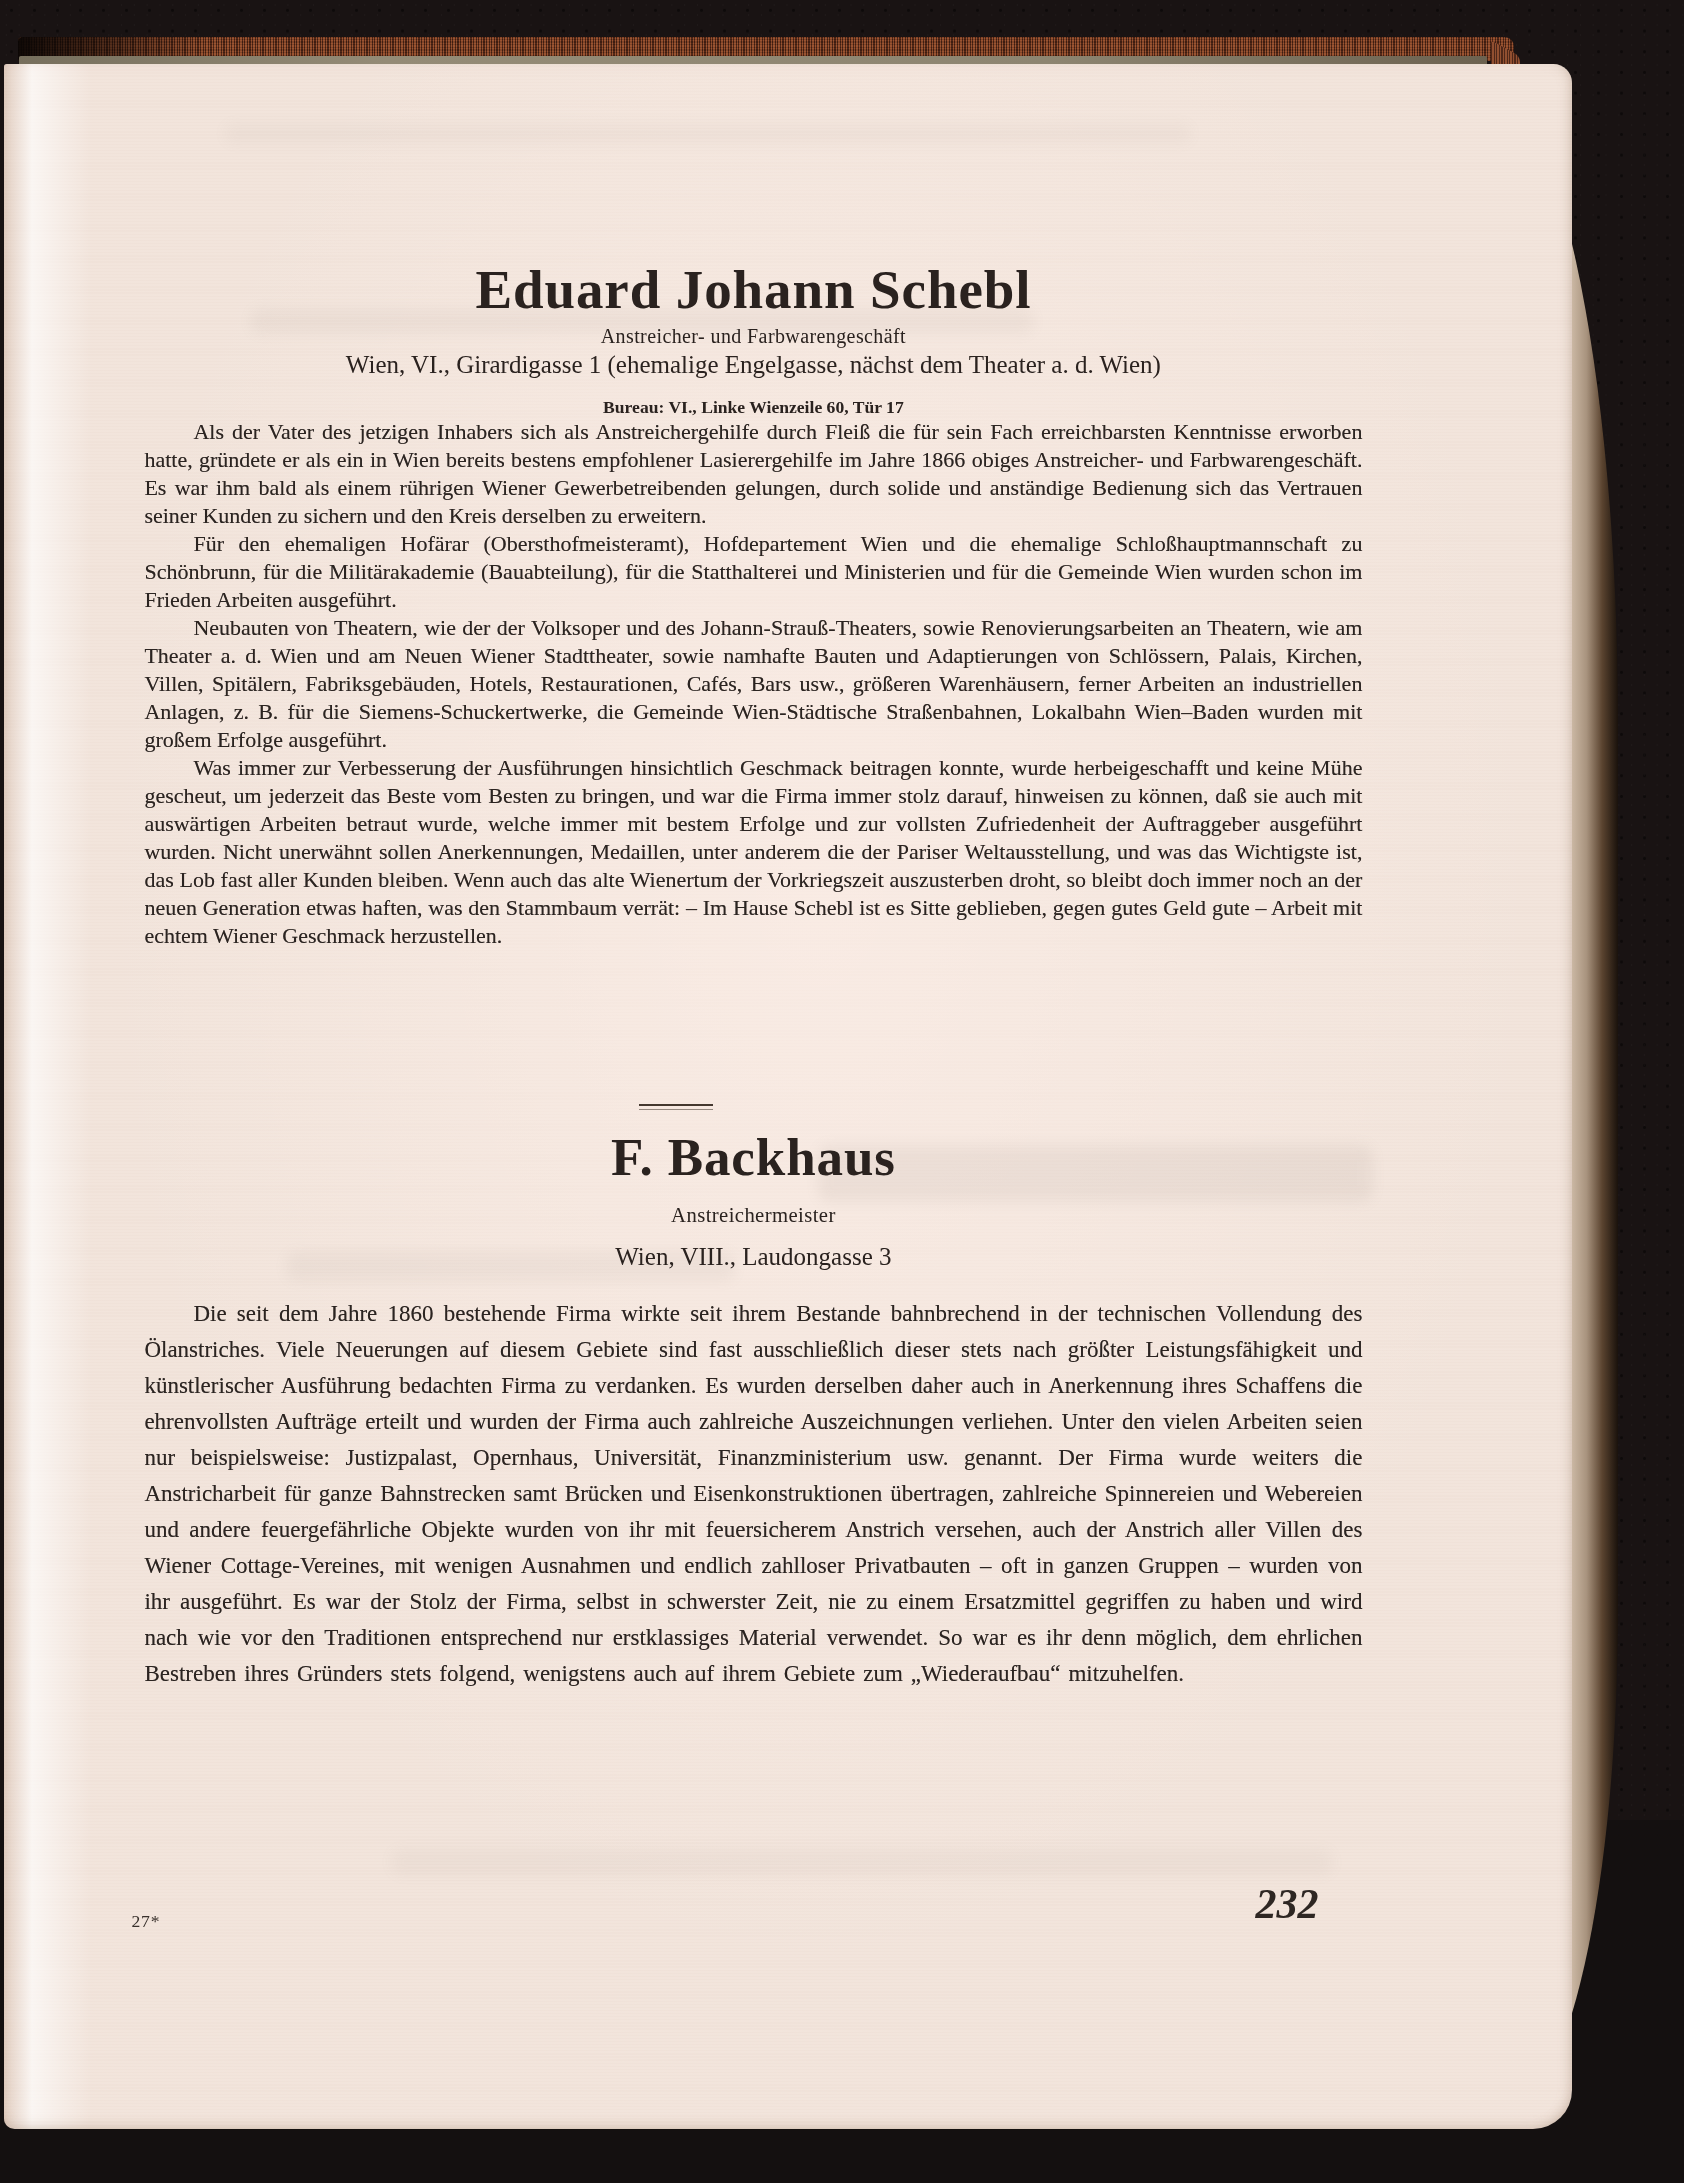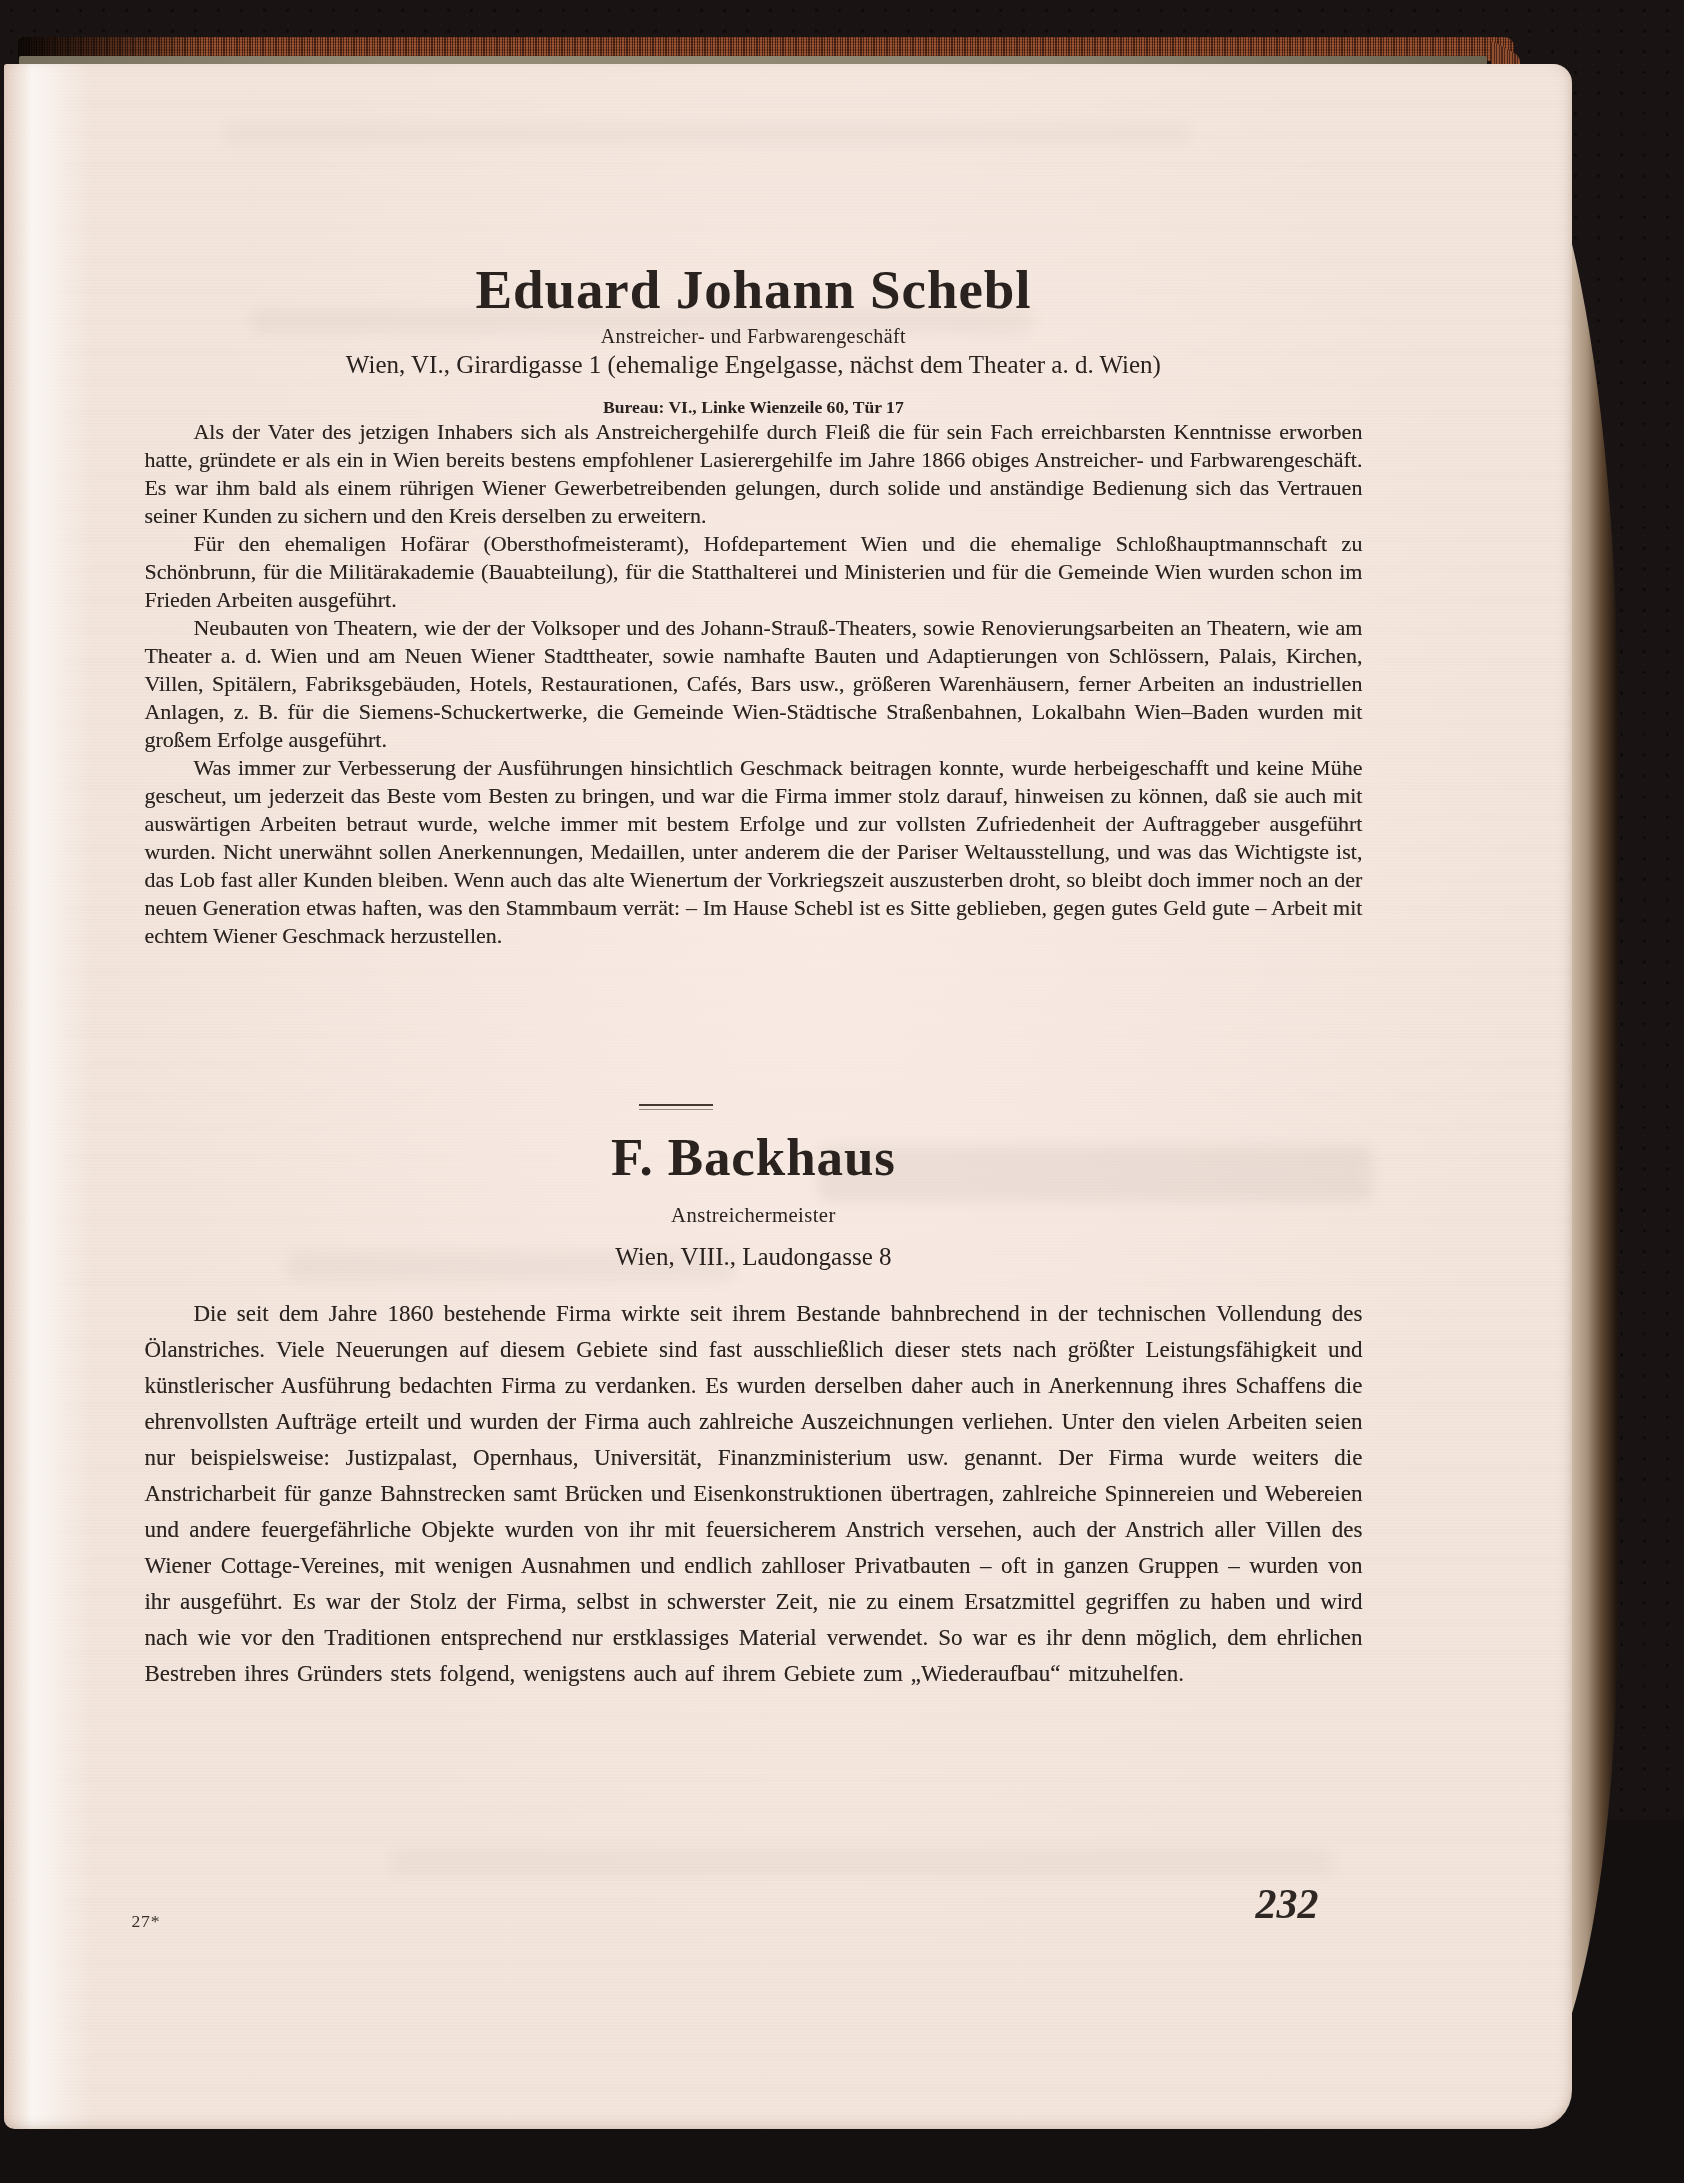--- a/index.html
+++ b/index.html
@@ -165,21 +165,21 @@
       <p>Neubauten von Theatern, wie der der Volksoper und des Johann-Strauß-Theaters, sowie Renovierungsarbeiten an Theatern, wie am Theater a. d. Wien und am Neuen Wiener Stadttheater, sowie namhafte Bauten und Adaptierungen von Schlössern, Palais, Kirchen, Villen, Spitälern, Fabriksgebäuden, Hotels, Restaurationen, Cafés, Bars usw., größeren Warenhäusern, ferner Arbeiten an industriellen Anlagen, z. B. für die Siemens-Schuckertwerke, die Gemeinde Wien-Städtische Straßenbahnen, Lokalbahn Wien–Baden wurden mit großem Erfolge ausgeführt.</p>
       <p>Was immer zur Verbesserung der Ausführungen hinsichtlich Geschmack beitragen konnte, wurde herbeigeschafft und keine Mühe gescheut, um jederzeit das Beste vom Besten zu bringen, und war die Firma immer stolz darauf, hinweisen zu können, daß sie auch mit auswärtigen Arbeiten betraut wurde, welche immer mit bestem Erfolge und zur vollsten Zufriedenheit der Auftraggeber ausgeführt wurden. Nicht unerwähnt sollen Anerkennungen, Medaillen, unter anderem die der Pariser Weltausstellung, und was das Wichtigste ist, das Lob fast aller Kunden bleiben. Wenn auch das alte Wienertum der Vorkriegszeit auszusterben droht, so bleibt doch immer noch an der neuen Generation etwas haften, was den Stammbaum verrät: – Im Hause Schebl ist es Sitte geblieben, gegen gutes Geld gute – Arbeit mit echtem Wiener Geschmack herzustellen.</p>
     </div>
 
     <div class="divider"></div>
 
     <h1 class="centered entry-title" id="title2">F. Backhaus</h1>
 
     <div class="centered" id="sub2">Anstreichermeister</div>
 
-    <div class="centered" id="addr2">Wien, VIII., Laudongasse 8</div>
+    <div class="centered" id="addr2">Wien, VIII., Laudongasse 3</div>
 
     <div class="body-block sec2">
       <p>Die seit dem Jahre 1860 bestehende Firma wirkte seit ihrem Bestande bahnbrechend in der technischen Vollendung des Ölanstriches. Viele Neuerungen auf diesem Gebiete sind fast ausschließlich dieser stets nach größter Leistungsfähigkeit und künstlerischer Ausführung bedachten Firma zu verdanken. Es wurden derselben daher auch in Anerkennung ihres Schaffens die ehrenvollsten Aufträge erteilt und wurden der Firma auch zahlreiche Auszeichnungen verliehen. Unter den vielen Arbeiten seien nur beispielsweise: Justizpalast, Opernhaus, Universität, Finanzministerium usw. genannt. Der Firma wurde weiters die Anstricharbeit für ganze Bahnstrecken samt Brücken und Eisenkonstruktionen übertragen, zahlreiche Spinnereien und Webereien und andere feuergefährliche Objekte wurden von ihr mit feuersicherem Anstrich versehen, auch der Anstrich aller Villen des Wiener Cottage-Vereines, mit wenigen Ausnahmen und endlich zahlloser Privatbauten – oft in ganzen Gruppen – wurden von ihr ausgeführt. Es war der Stolz der Firma, selbst in schwerster Zeit, nie zu einem Ersatzmittel gegriffen zu haben und wird nach wie vor den Traditionen entsprechend nur erstklassiges Material verwendet. So war es ihr denn möglich, dem ehrlichen Bestreben ihres Gründers stets folgend, wenigstens auch auf ihrem Gebiete zum „Wiederaufbau“ mitzuhelfen.</p>
     </div>
 
     <div class="sig-mark">27*</div>
 
     <div class="page-number">232</div>
 
   </div>

